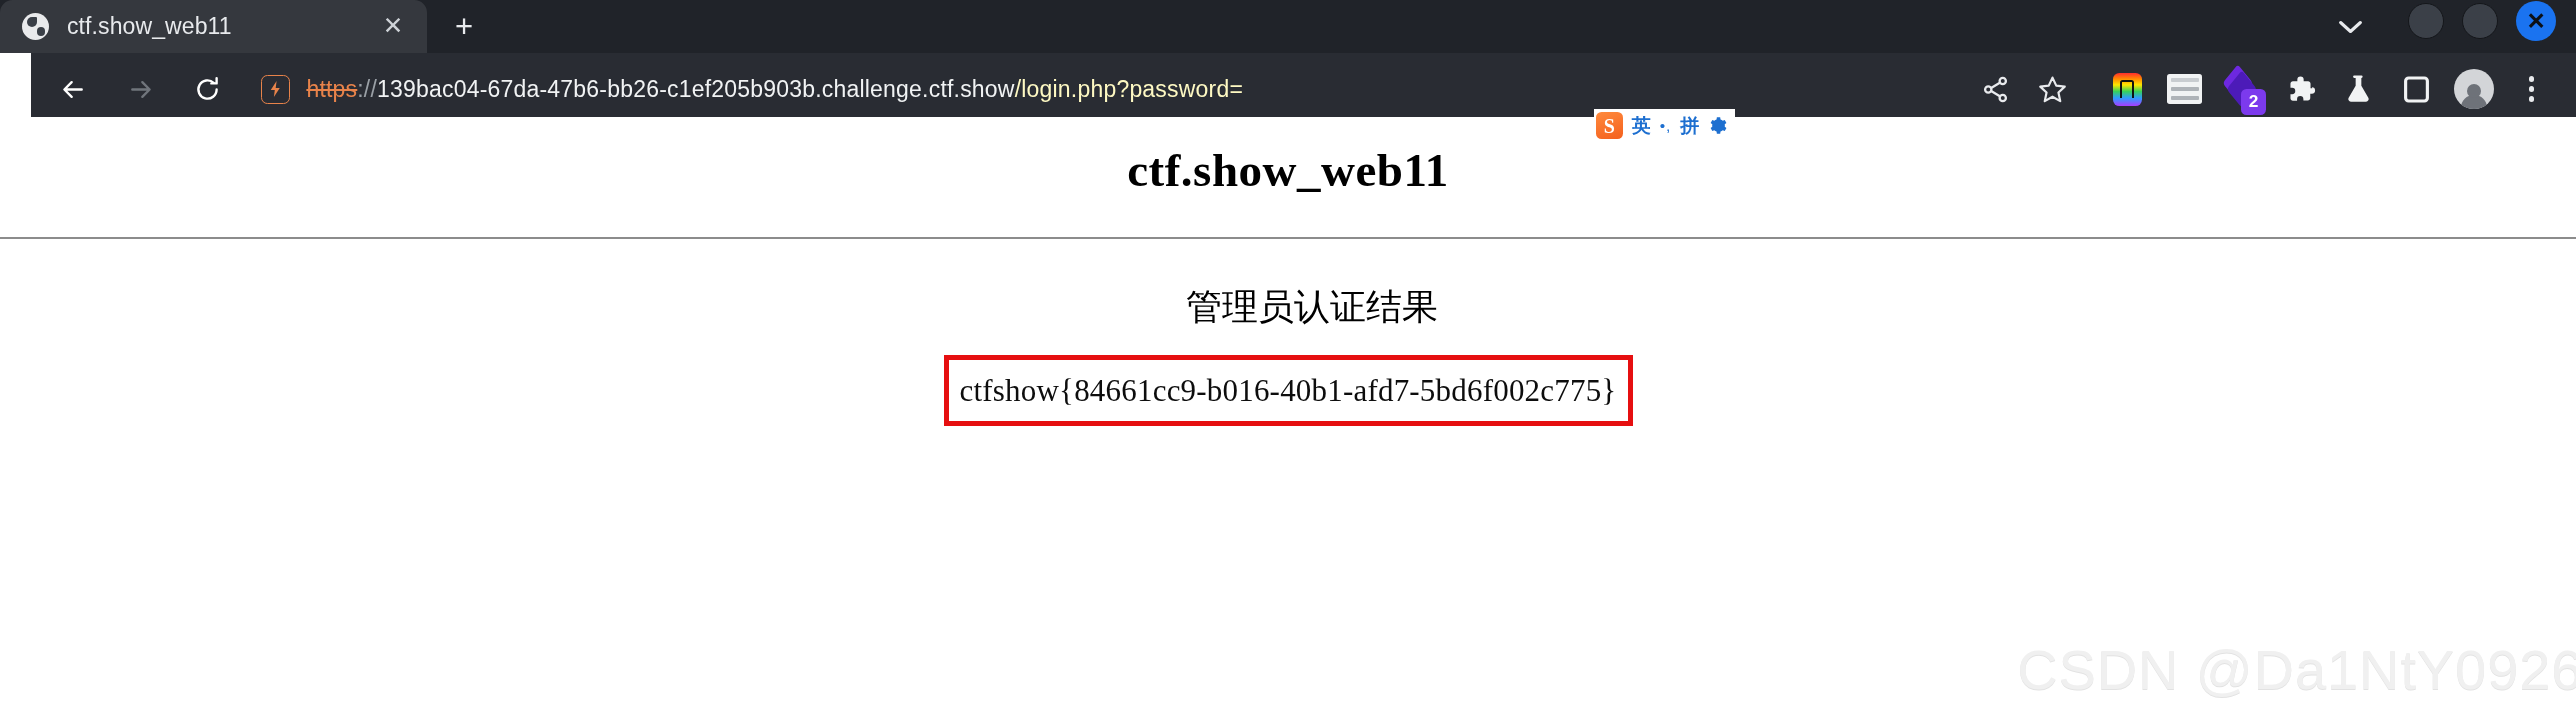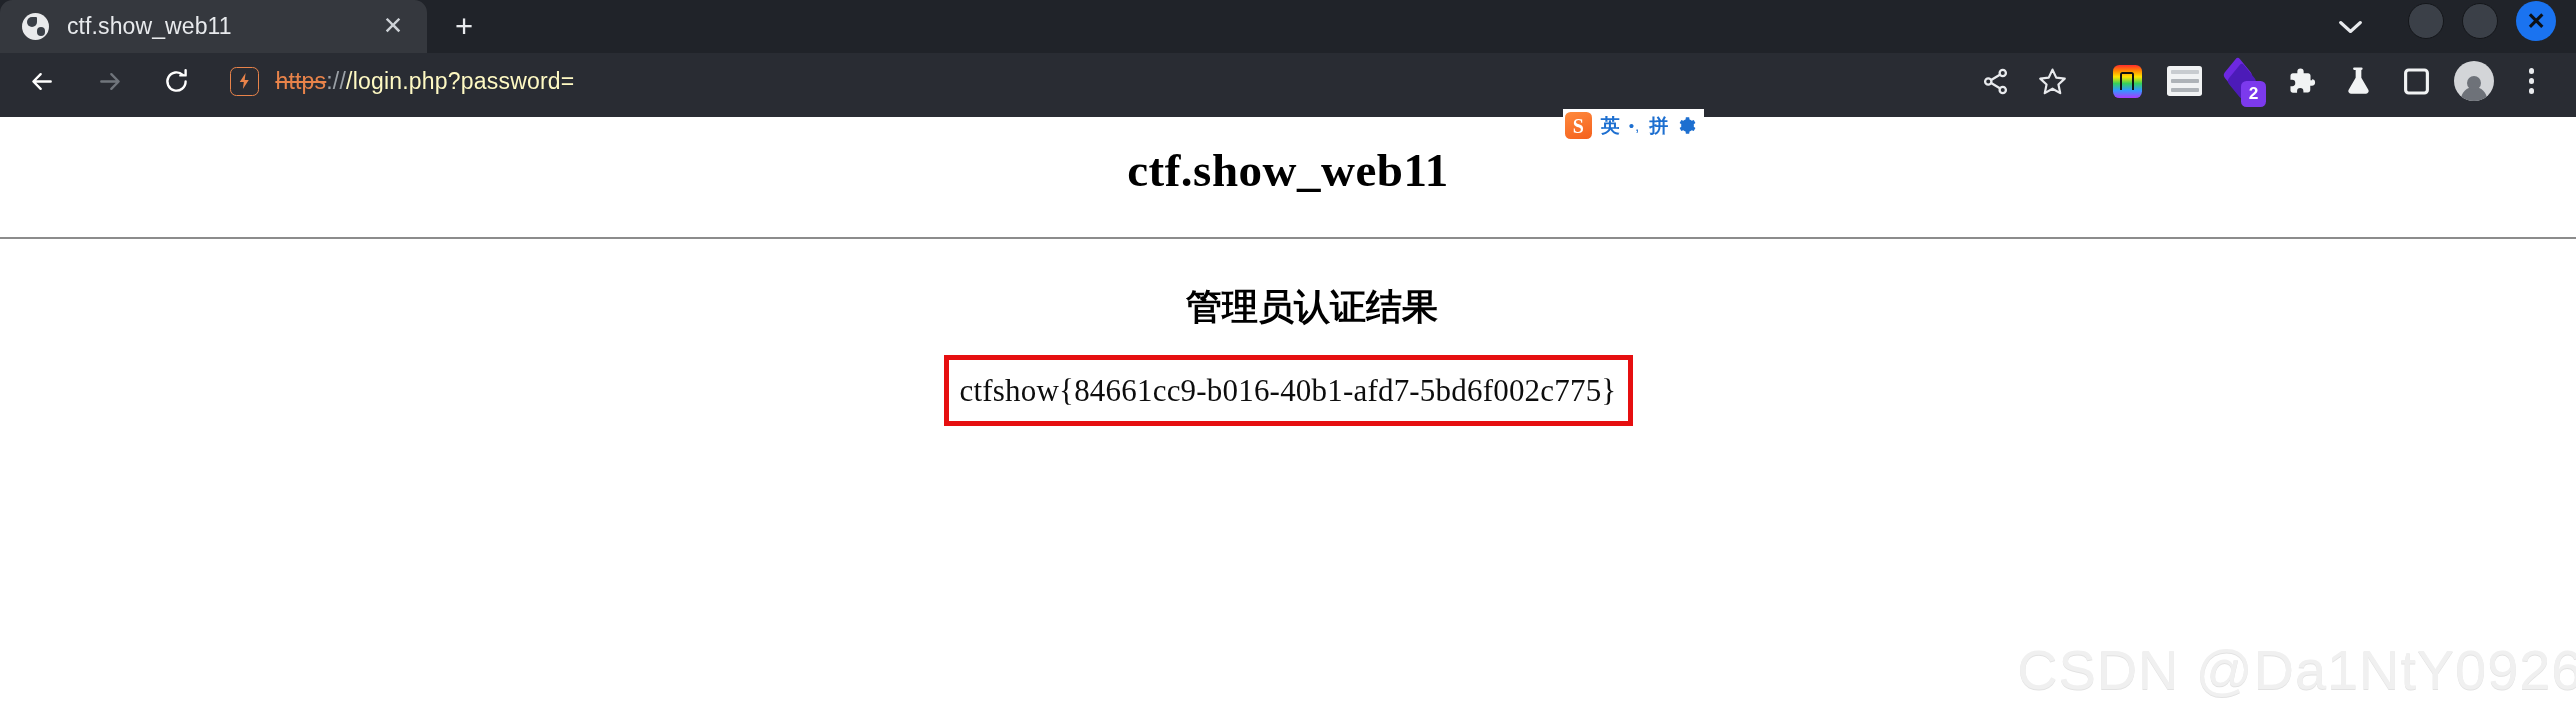--- a/index.html
+++ b/index.html
@@ -138,24 +138,25 @@
     font-size: 23px;
     font-weight: bold;
     line-height: 1;
   }
 
   
   .toolbar {
     height: 64px;
     background: #292c33;
     display: flex;
-    align-items: flex-start;
+    align-items: flex-end;
     padding: 0 16.4px 0 9px;
     flex: 0 0 auto;
     position: relative;
+    margin-left: 31px;
   }
 
   .nav-btn {
     width: 67px; height: 56px;
     display: flex; align-items: center; justify-content: center;
     flex: 0 0 auto;
   }
 
   .omnibox {
     flex: 1 1 auto;
@@ -342,21 +343,21 @@
 
   .page-hr {
     border: none;
     border-top: 2.7px solid #8c8c8c;
     margin-top: 40px;
     width: 100%;
   }
 
   .page-h2 {
     font-family: "Liberation Serif", serif;
-    font-weight: bold;
+    font-weight: normal;
     font-size: 36px;
     color: #000000;
     text-align: center;
     margin-top: 44px;
     padding-left: 48px;
   }
 
   .flag-wrap {
     display: flex;
     justify-content: center;
@@ -446,20 +447,21 @@
 
     <div class="omnibox">
       <div class="not-secure-icon">
         <svg width="14.5" height="18" viewBox="0 0 16 20">
           <path d="M9.5 1 L3 11 H7.5 L6.5 19 L13 9 H8.5 Z" fill="#e8834a"></path>
         </svg>
       </div>
       <div class="urltext">
         <span class="url-scheme">https</span>
           <span class="url-sep">://</span>
+          <span class="url-host">139bac04-67da-47b6-bb26-c1ef205b903b.challenge.ctf.show</span>
           <span class="url-path">/login.php?password=</span>
       </div>
     </div>
 
     <div class="ime-bar">
       <div class="ime-logo">S</div>
       <div class="ime-item">英</div>
       <div class="ime-dots">•,</div>
       <div class="ime-item">拼</div>
       <div class="ime-gear">

